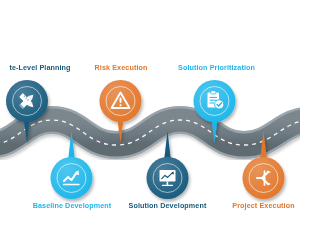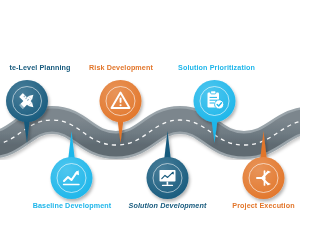--- a/index.html
+++ b/index.html
@@ -171,21 +171,21 @@
         <path d="M 267.5,170.4 L 271,172 L 267.5,173.6" fill="#ffffff" stroke="none"></path>
         <path d="M 267.5,182.4 L 271,184 L 267.5,185.6" fill="#ffffff" stroke="none"></path>
       </g>
     </g>
   </svg>
 
   <div class="milestone-label" style="left:-3px; top:64px; width:86px; color:#175a7d;">te-Level Planning</div>
 
   <div class="milestone-label" style="left:27px; top:202px; width:90px; color:#1fb6ea;">Baseline Development</div>
 
-  <div class="milestone-label" style="left:85px; top:64px; width:72px; color:#e2762b;">Risk Development</div>
+  <div class="milestone-label" style="left:85px; top:64px; width:72px; color:#e2762b;">Risk Execution</div>
 
-  <div class="milestone-label" style="left:122px; top:202px; width:91px; color:#175a7d;font-style:italic;">Solution Development</div>
+  <div class="milestone-label" style="left:122px; top:202px; width:91px; color:#175a7d;">Solution Development</div>
 
   <div class="milestone-label" style="left:178px; top:64px; width:73px; color:#1fb6ea;">Solution Prioritization</div>
 
   <div class="milestone-label" style="left:224px; top:202px; width:79px; color:#e2762b;text-align:center;">Project Execution</div>
 
 </div>
 
 </body></html>

